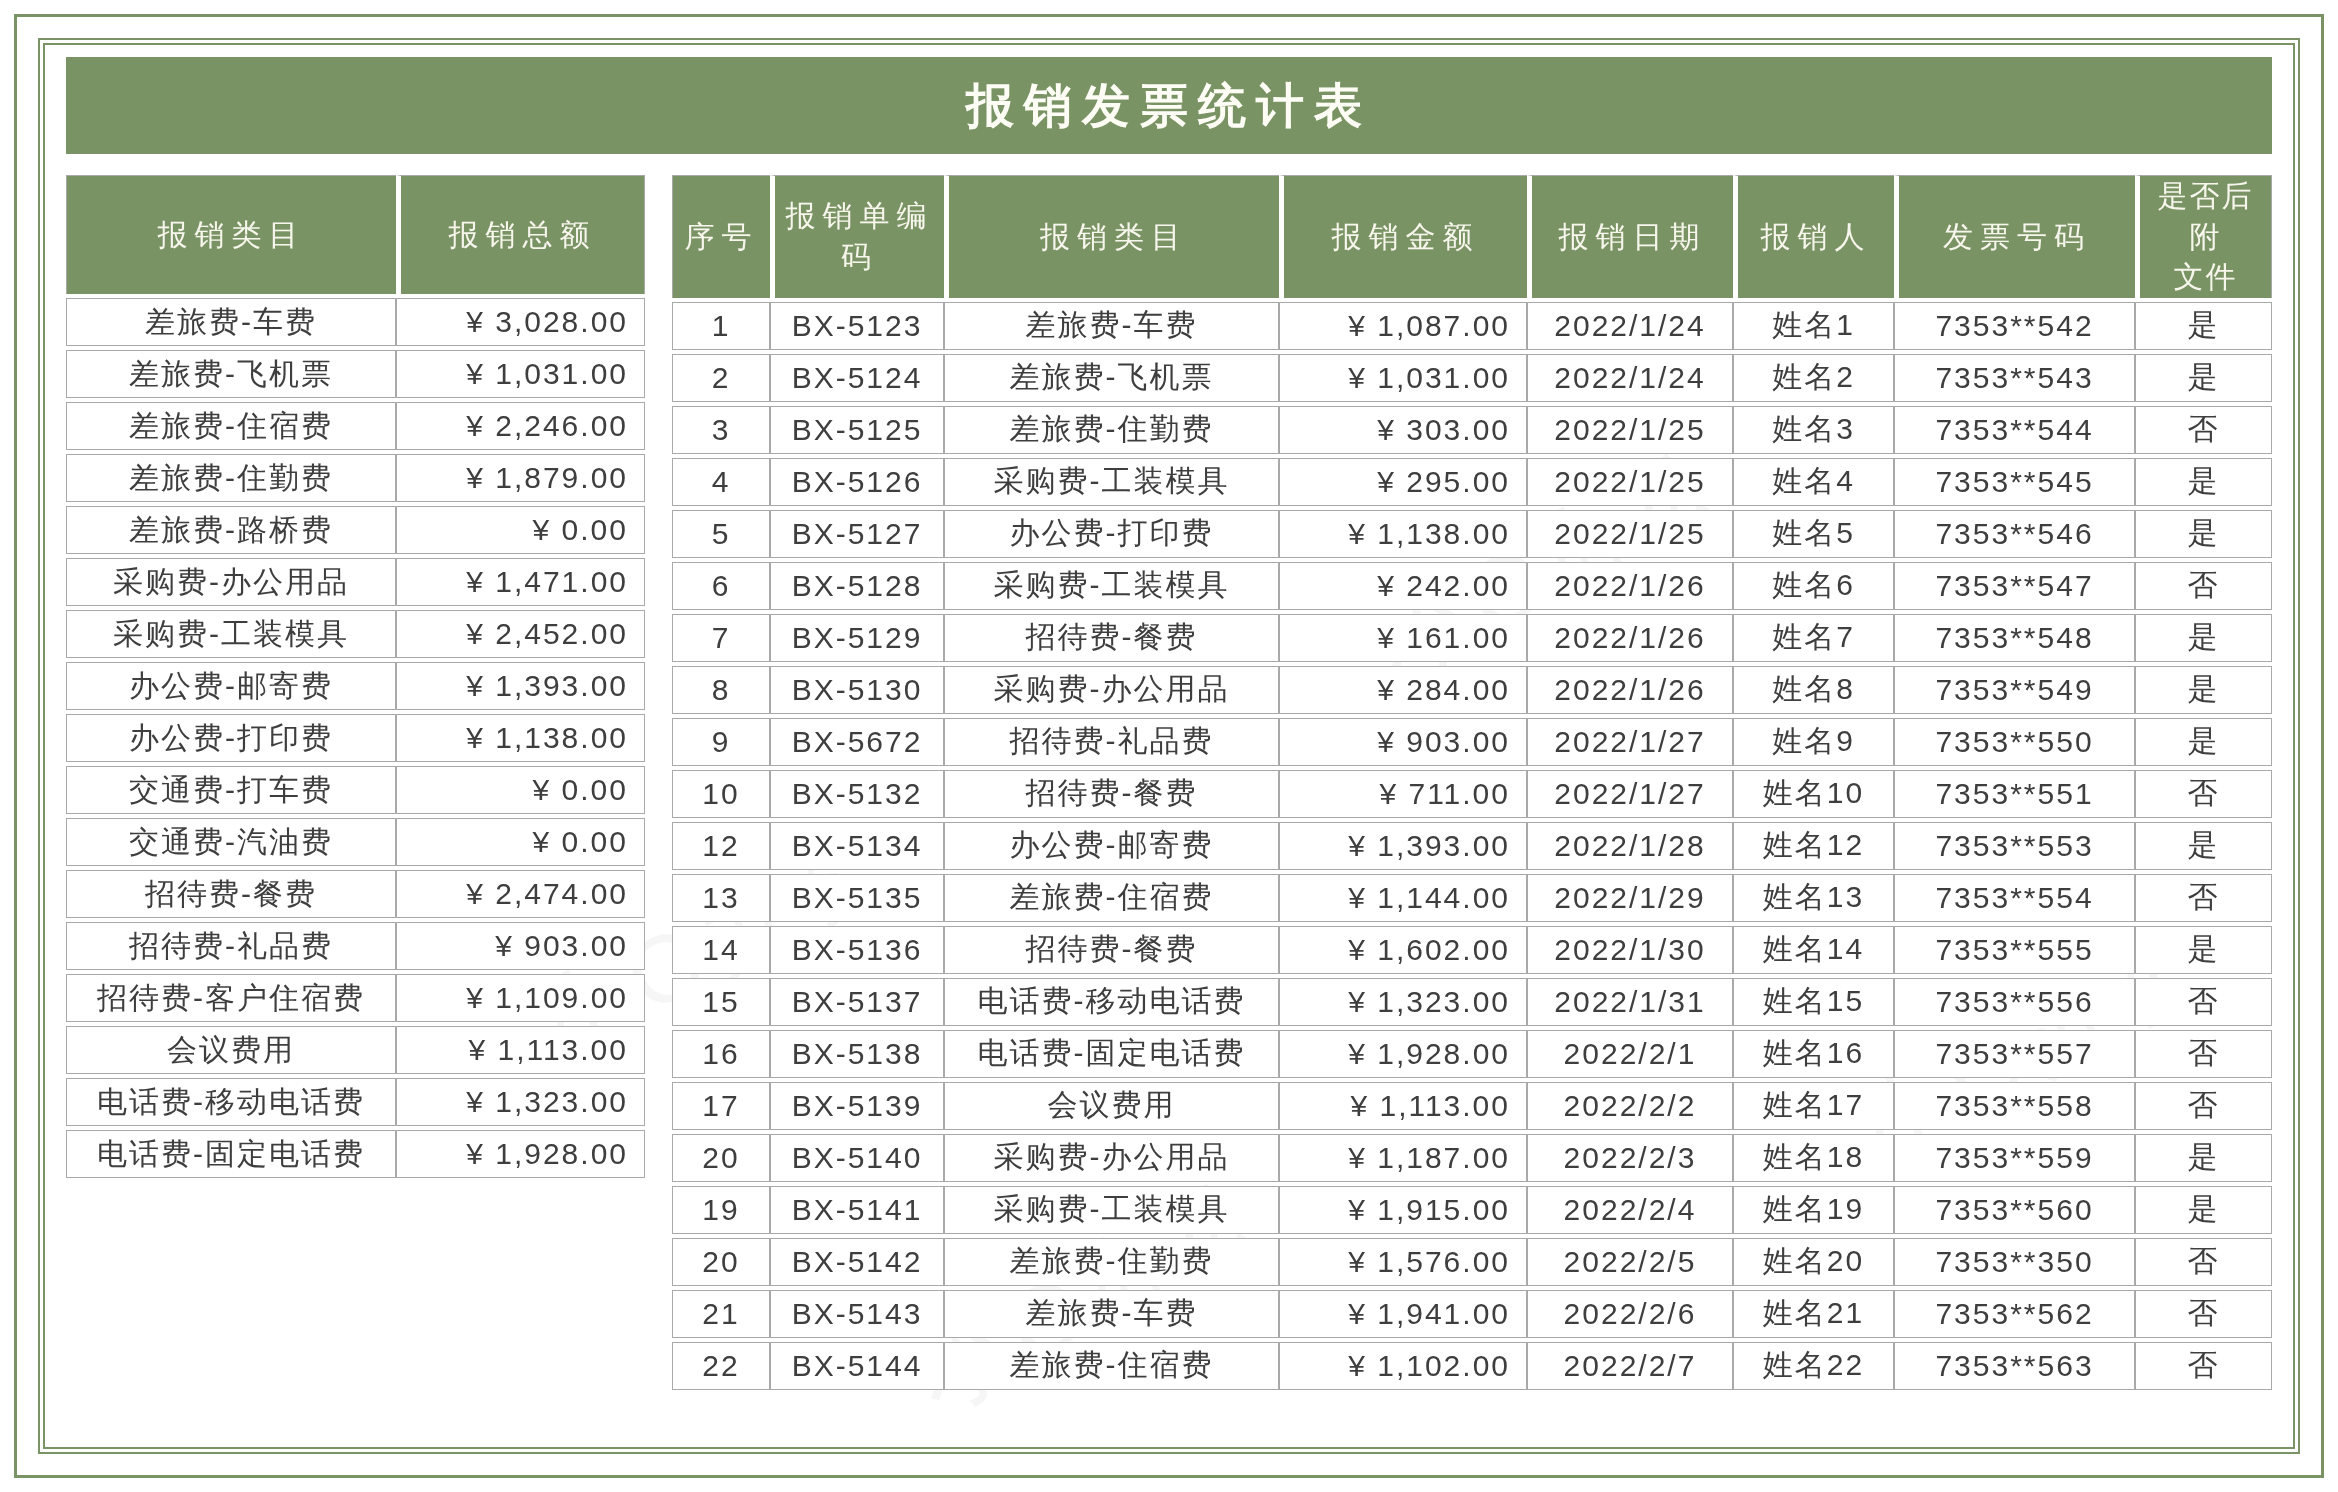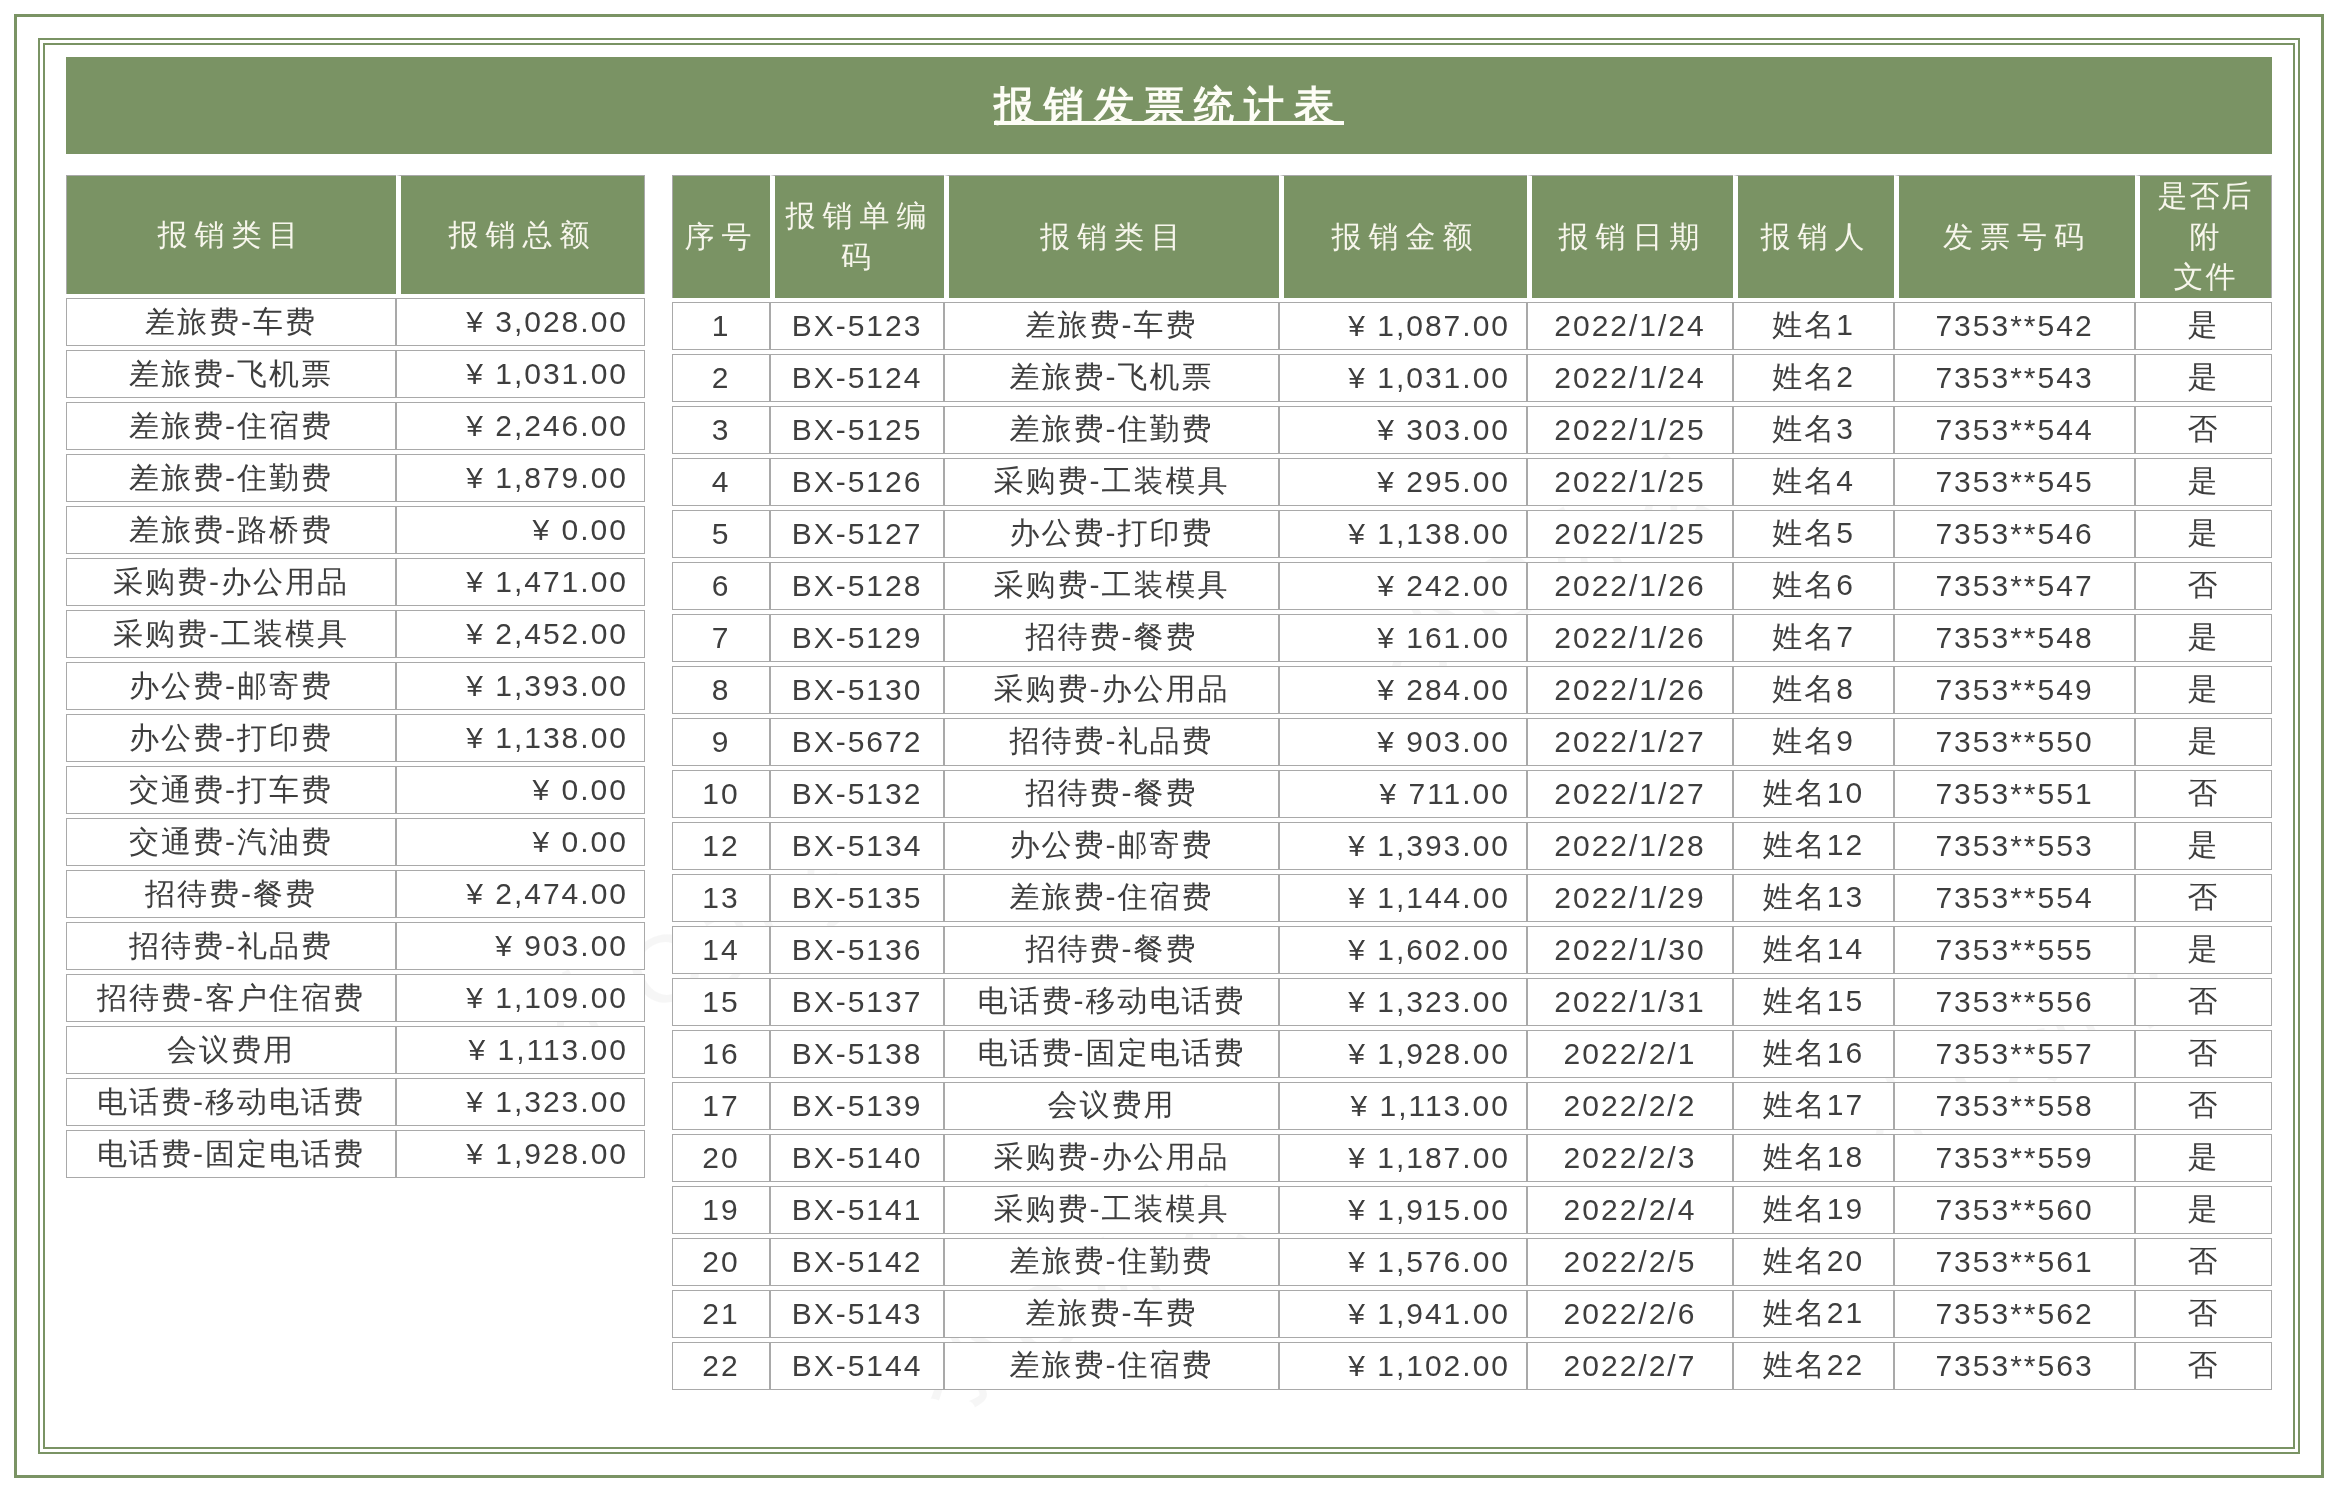--- a/index.html
+++ b/index.html
@@ -18,21 +18,21 @@
   
   .frame-outer{position:absolute;inset:14px;border:3px solid var(--green);pointer-events:none;}
   .frame-inner{position:absolute;inset:38px;border:7px double var(--green);pointer-events:none;}
   
   .banner{
     position:absolute;left:66px;top:57px;width:2206px;height:97px;
     background:var(--green);
     display:flex;align-items:center;justify-content:center;
   }
   .banner .title{
-    color:#fdfdf6;font-size:40px;font-weight:bold;letter-spacing:10px;text-decoration:underline;
+    color:#fdfdf6;font-size:48px;font-weight:bold;letter-spacing:10px;
   }
   
   table.tbl{
     border-collapse:separate;border-spacing:0 4px;table-layout:fixed;
     position:absolute;top:171px;
   }
   table.tbl *{box-sizing:border-box;}
   .summary{left:66px;width:579px;}
   .detail{left:672px;width:1600px;}
   .tbl th{
@@ -367,21 +367,21 @@
         <td>7353**560</td>
         <td>是</td>
       </tr>
       <tr>
         <td>20</td>
         <td>BX-5142</td>
         <td>差旅费-住勤费</td>
         <td>¥ 1,576.00</td>
         <td>2022/2/5</td>
         <td>姓名20</td>
-        <td>7353**561</td>
+        <td>7353**350</td>
         <td>否</td>
       </tr>
       <tr>
         <td>21</td>
         <td>BX-5143</td>
         <td>差旅费-车费</td>
         <td>¥ 1,941.00</td>
         <td>2022/2/6</td>
         <td>姓名21</td>
         <td>7353**562</td>

